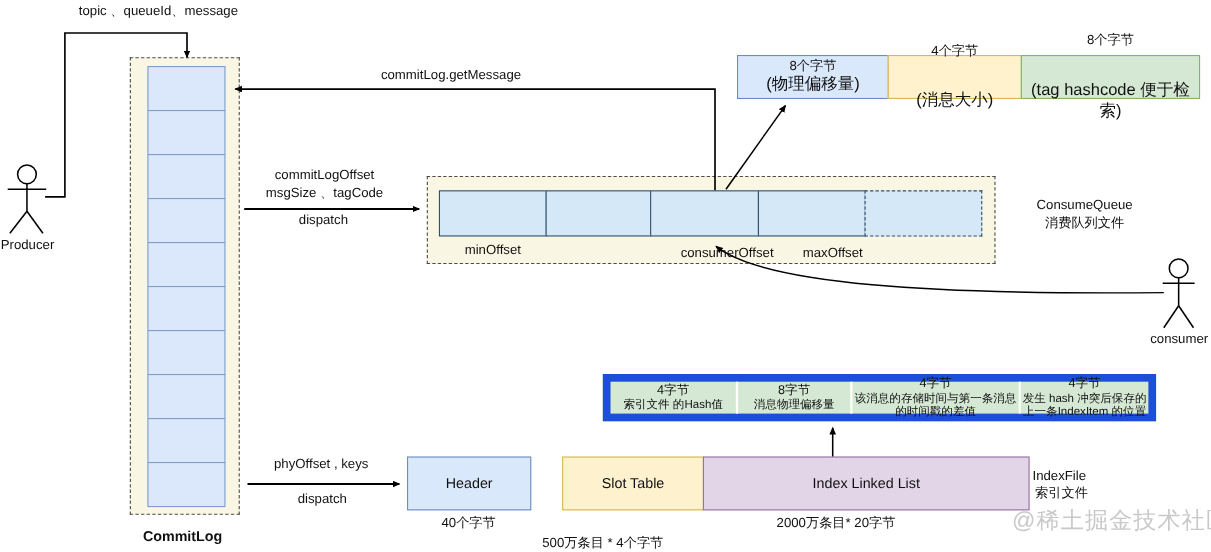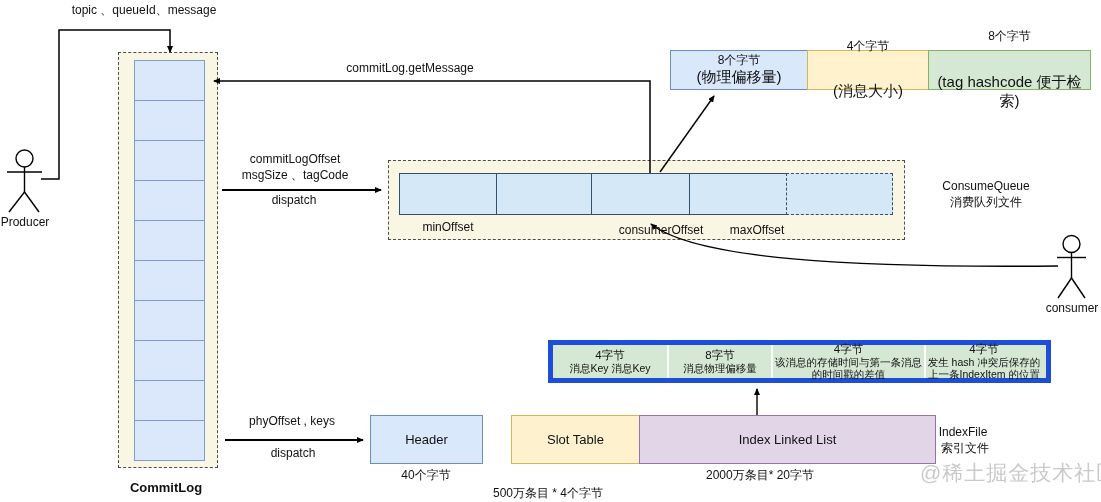--- a/index.html
+++ b/index.html
@@ -21,21 +21,21 @@
   .cq-cell.dashed{border-style:dashed;}
   
   .row{position:absolute;display:flex;z-index:2;}
   .field-box{display:flex;flex-direction:column;align-items:center;justify-content:center;
     box-sizing:border-box;border:1px solid #999;height:40px;text-align:center;}
   .field-box + .field-box{margin-left:-1px;gap:28px;}
   .field-size{font-size:12px;line-height:1.3;}
   .field-desc{font-size:15px;line-height:1.25;}
   
   .ii-table{position:absolute;left:548px;top:340px;width:503px;height:43px;display:flex;
-    background:#d5e8d4;border:5px solid #1d4ed8;box-sizing:border-box;z-index:2;}
+    background:#d5e8d4;border:7px solid #1d4ed8;box-sizing:border-box;z-index:2;}
   .ii-cell{display:flex;flex-direction:column;align-items:center;justify-content:center;
     box-sizing:border-box;text-align:center;}
   .ii-cell + .ii-cell{border-left:2px solid #fff;}
   .ii-size{font-size:11.5px;line-height:1.2;}
   .ii-desc{font-size:10.5px;line-height:1.15;}
   
   .seg{display:flex;align-items:center;justify-content:center;height:49px;box-sizing:border-box;
     border:1px solid #000000;font-size:13px;text-align:center;}
   .seg + .seg{margin-left:-1px;}
 </style>
@@ -84,21 +84,21 @@
     </div>
     <div class="field-box" style="width: 163px; background-color: rgb(213, 232, 212); border-color: rgb(130, 179, 102);">
       <div class="field-size">8个字节</div>
       <div class="field-desc">(tag hashcode 便于检索)</div>
     </div>
   </div>
 
   <div class="ii-table">
     <div class="ii-cell" style="width:114px;">
       <div class="ii-size">4字节</div>
-      <div class="ii-desc">消息Key 消息Key</div>
+      <div class="ii-desc">索引文件 的Hash值</div>
     </div>
     <div class="ii-cell" style="width:104px;">
       <div class="ii-size">8字节</div>
       <div class="ii-desc">消息物理偏移量</div>
     </div>
     <div class="ii-cell" style="width:153px;">
       <div class="ii-size">4字节</div>
       <div class="ii-desc" style="white-space:normal;">该消息的存储时间与第一条消息 的时间戳的差值</div>
     </div>
     <div class="ii-cell" style="width:118px;">

